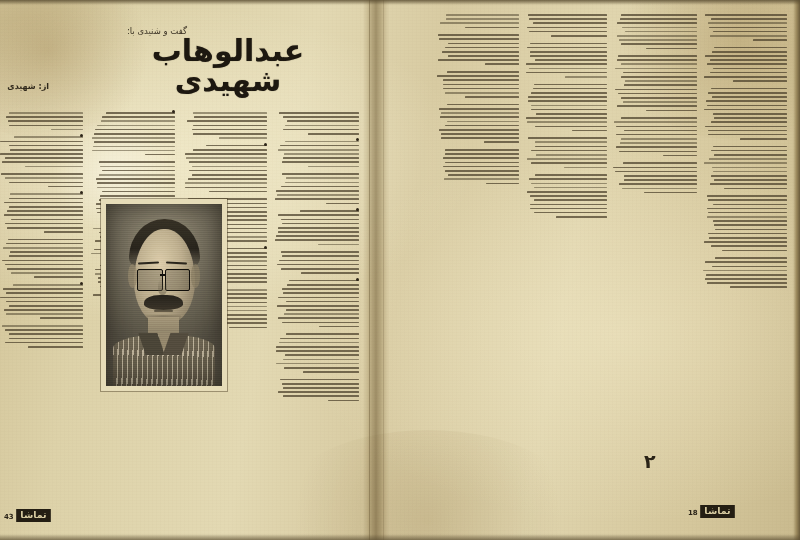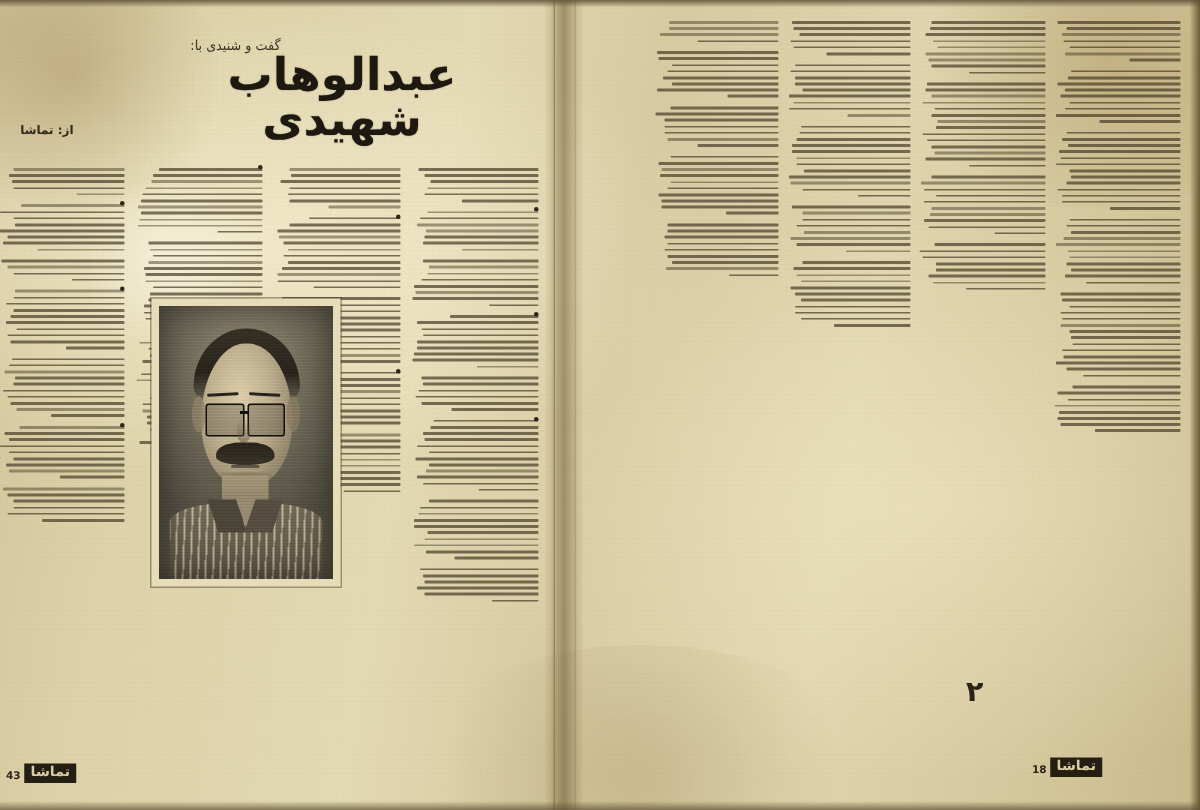--- a/index.html
+++ b/index.html
@@ -204,21 +204,21 @@
 
   <div class="edge-l"></div>
   <div class="edge-r"></div>
   <div class="edge-t"></div>
   <div class="edge-b"></div>
 
   <div id="left-page" class="page-half">
 
     <div class="kicker">گفت و شنیدی با:</div>
     <div class="headline">عبدالوهاب شهیدی</div>
-    <div class="byline">از: تماشا</div>
+    <div class="byline">از: شهیدی</div>
 
     <div class="col" id="L-col-4" style="right:8px;width:84px;top:112px;">
         <div class="para" title="وقتی قـدم بخانـه‌ای میگذارم صدائـی دلنشین فضا را پـر کـرده، صدائی آشنا که همه آنرا دوستدارند و تحسین میکنند">
           <div class="tline" style="width: 95.6589%; margin-right: 0px;"></div>
           <div class="tline" style="width: 90.8363%; margin-right: 0px;"></div>
           <div class="tline" style="width: 86.1097%; margin-right: 0px;"></div>
           <div class="tline light" style="width: 87.9136%; margin-right: 0px;"></div>
           <div class="tline" style="width: 90.848%; margin-right: 0px;"></div>
           <div class="tline" style="width: 61.2872%; margin-right: 0px;"></div>
         </div>

